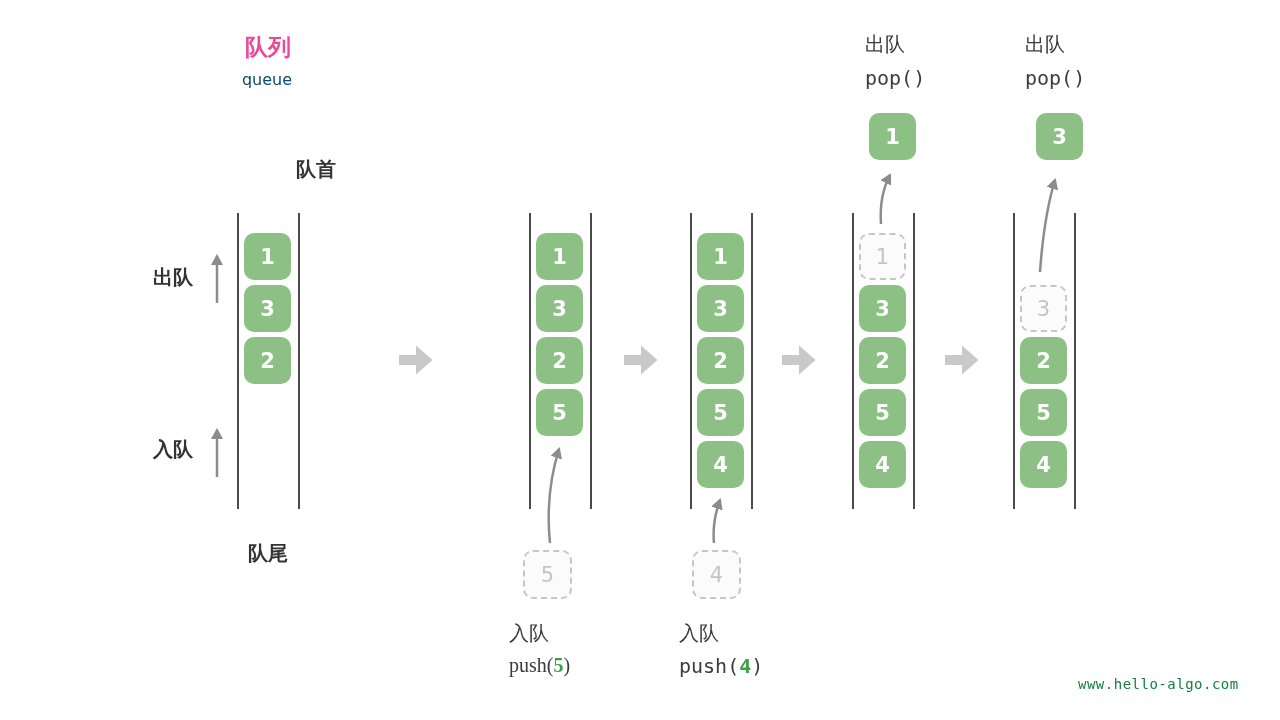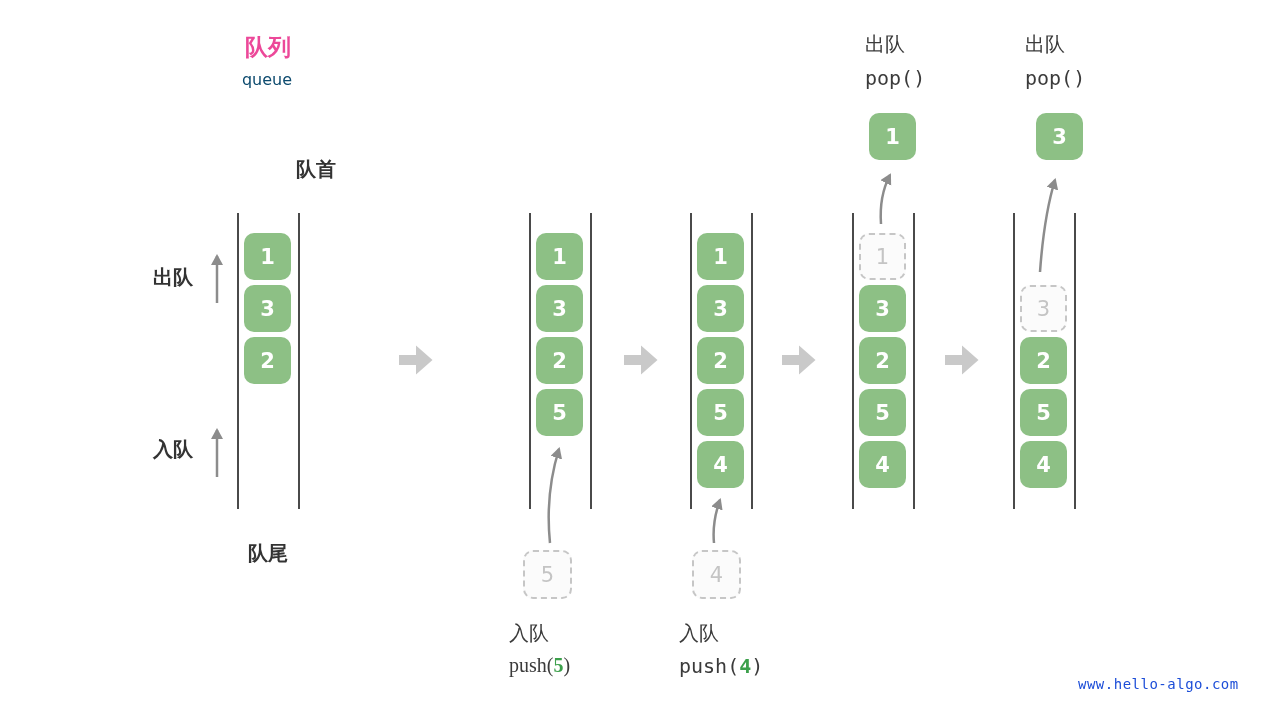--- a/index.html
+++ b/index.html
@@ -20,21 +20,21 @@
     position:absolute;width:47px;height:47px;box-sizing:border-box;
     background:#8dc085;border-radius:10px;color:#fff;
     font-size:21px;font-weight:bold;
     display:flex;align-items:center;justify-content:center;
   }
   .qbox.dashed{
     background:#fbfbfb;border:2px dashed #c6c6c6;color:#c4c4c4;font-weight:500;
   }
   .watermark{
     font-family:"DejaVu Sans Mono","Liberation Mono",monospace;
-    font-size:14px;color:#1d4ed8;letter-spacing:0.5px;white-space:nowrap;
+    font-size:14px;color:#15803d;letter-spacing:0.5px;white-space:nowrap;
   }
   svg.overlay{position:absolute;left:0;top:0;pointer-events:none;}
 </style>
 </head>
 <body>
 
 <div id="canvas">
 
   <div class="abs center title-zh" style="left:268px;top:32px;">队列</div>
   <div class="abs center title-en" style="left:267px;top:70px;">queue</div>

